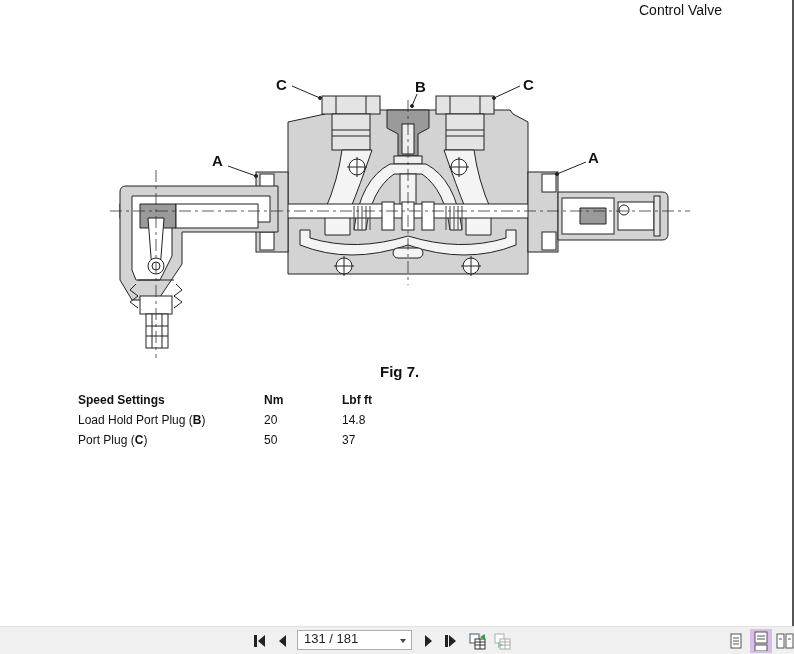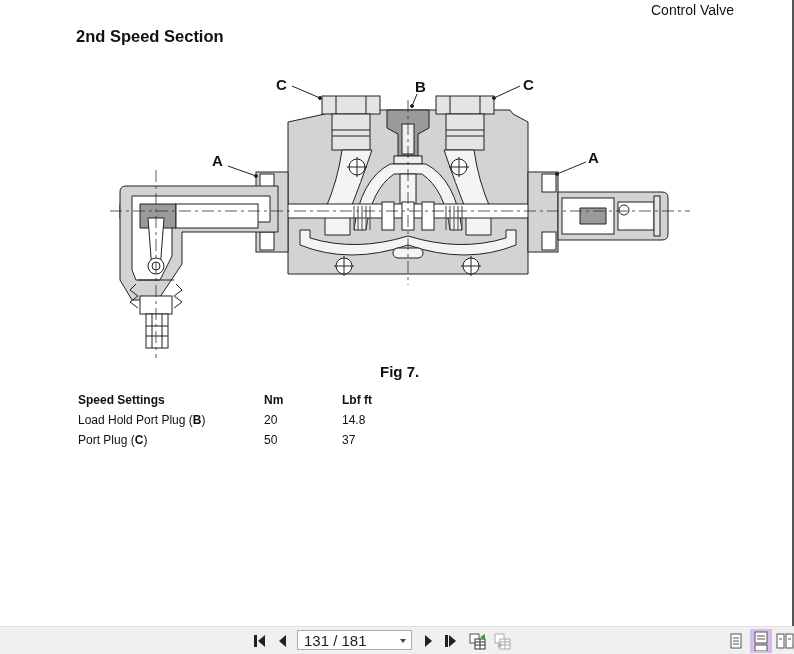--- a/index.html
+++ b/index.html
@@ -1,42 +1,41 @@
 <!DOCTYPE html>
 <html><head>
 <meta charset="utf-8">
 <style>
   html, body { margin:0; padding:0; }
   body { width:794px; height:654px; overflow:hidden; background:#ffffff; font-family:"Liberation Sans", sans-serif; position:relative; }
   .page { position:absolute; left:0; top:0; width:792px; height:626px; background:#ffffff; }
   .edge { position:absolute; left:792px; top:0; width:2px; height:626px; background:#555; }
-  .header-right { position:absolute; left:639px; top:2px; font-size:14px; color:#111;margin-left:12px; }
+  .header-right { position:absolute; left:639px; top:2px; font-size:14px; color:#111; }
   .section-title { position:absolute; left:76px; top:27px; font-size:16.5px; font-weight:bold; color:#111; }
   .fig-caption { position:absolute; left:380px; top:363px; font-size:15px; font-weight:bold; color:#111; }
   .diagram { position:absolute; left:110px; top:70px; width:590px; height:290px; }
   table.torque { position:absolute; left:78px; top:390px; border-collapse:collapse; font-size:12px; color:#111; }
   table.torque td, table.torque th { padding:0; height:20px; text-align:left; vertical-align:middle; }
   table.torque th { font-weight:bold; }
   .c1 { width:186px; }
   .c2 { width:78px; }
   .c3 { width:80px; }
   b { font-weight:bold; }
 
   .toolbar { position:absolute; left:0; top:626px; width:794px; height:28px; background:#f0f0f0; border-top:1px solid #e2e2e2; }
   .tb-btn { position:absolute; top:5px; width:18px; height:18px; display:flex; align-items:center; justify-content:center; cursor:pointer; }
-  .page-select { position:absolute; left:297px; top:3px; width:115px; height:20px; background:#fff; border:1px solid #adadad; box-sizing:border-box; font-size:15px; color:#222; display:flex; align-items:center; padding-left:6px; }
+  .page-select { position:absolute; left:297px; top:3px; width:115px; height:20px; background:#fff; border:1px solid #adadad; box-sizing:border-box; font-size:13px; color:#222; display:flex; align-items:flex-start; padding-left:6px; }
   .page-select .caret { position:absolute; right:5px; top:8px; width:0; height:0; border-left:3px solid transparent; border-right:3px solid transparent; border-top:4px solid #444; }
   .view-active { background:#d7bde9; }
 </style>
 </head>
 <body>
 
 <div class="page">
   <div class="header-right">Control Valve</div>
-  <div class="section-title">2nd Speed Section</div>
 
   <svg class="diagram" viewBox="0 0 590 290" xmlns="http://www.w3.org/2000/svg">
     <g stroke="#222" stroke-width="1" fill="none">
 
       <path d="M178 52 L215 44 L218 40 L400 40 L403 44 L418 52 L418 204 L178 204 Z" fill="#d3d3d3"></path>
 
       <g>
         <rect x="212" y="26" width="58" height="18" fill="#e4e4e4"></rect>
         <line x1="226" y1="26" x2="226" y2="44"></line>
           <line x1="256" y1="26" x2="256" y2="44"></line>

